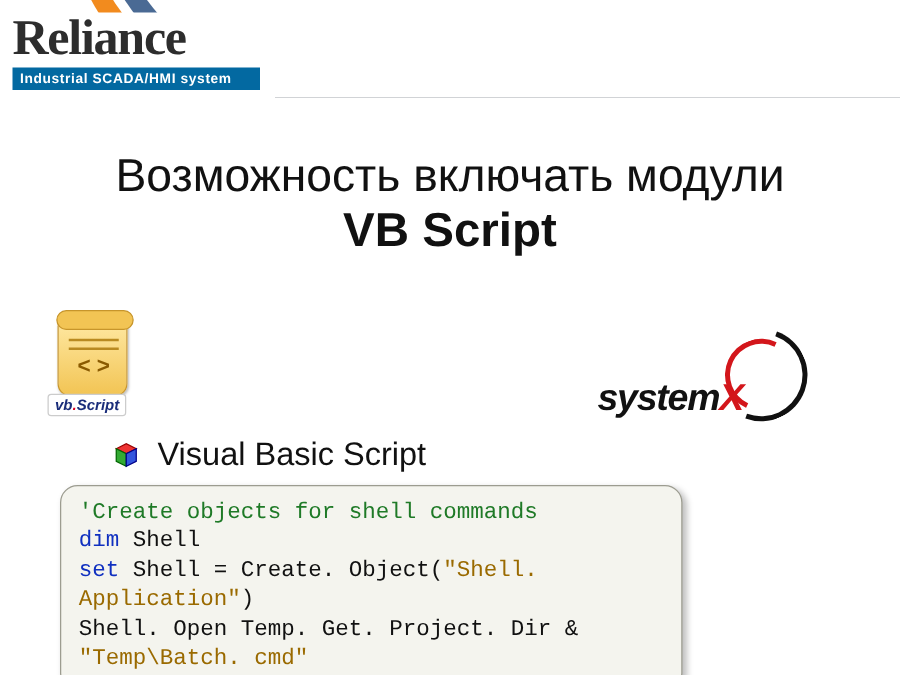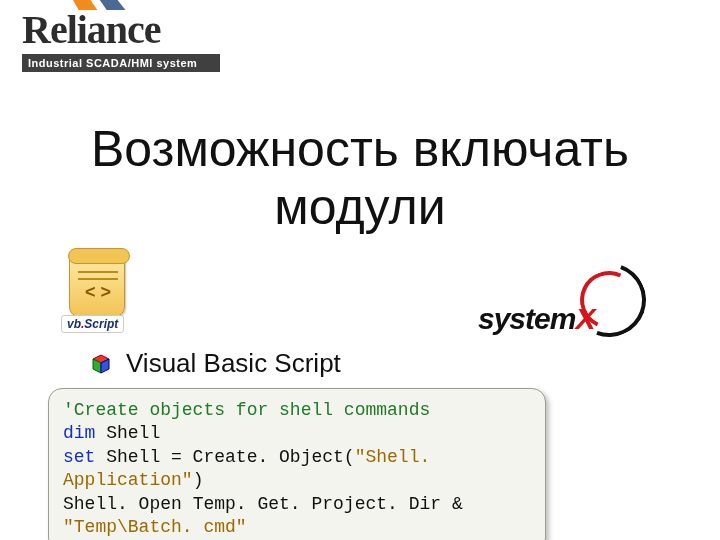--- a/index.html
+++ b/index.html
@@ -30,65 +30,64 @@
   .swoosh4 {
     position: absolute; top: -282px; right: -268px; width: 895px; height: 425px;
     border-radius: 50%;
     background: #fff;
   }
 
   
   .logo-box {
     position: absolute; top: 10px; left: 10px; width: 210px; height: 72px;
     background: #fff;
-    margin-left: 12px;
   }
   .logo-word {
     font-family: "Times New Roman", Georgia, serif;
     font-weight: 900;
     font-style: normal;
     font-size: 40px;
     color: #2d2d2d;
     letter-spacing: -1px;
     line-height: 1;
   }
   .logo-sub-bar {
     margin-top: 4px;
-    background: #404040;
+    background: #0369a1;
     color: #fff;
     font-family: Arial, sans-serif;
     font-weight: bold;
     font-size: 11px;
     letter-spacing: 0.5px;
     padding: 3px 6px;
     width: 198px;
   }
 
   
   .heading {
     position: absolute; top: 120px; left: 0; width: 720px;
     text-align: center;
   }
   .heading-line1 {
     font-family: Arial, sans-serif;
-    font-size: 50px;
+    font-size: 37px;
     color: #111;
     font-weight: 400;
   }
   .heading-line2 {
     font-family: Arial, sans-serif;
     font-size: 38px;
     color: #111;
     font-weight: 700;
     margin-top: 2px;
   }
 
   
   .vbs-icon {
-    position: absolute; top: 255px; left: 69px; width: 90px; height: 90px;
+    position: absolute; top: 255px; left: 46px; width: 90px; height: 90px;
   }
   .vbs-scroll {
     width: 56px; height: 62px;
     background: linear-gradient(#ffe9a3, #f2c454);
     border: 1px solid #c7952b;
     border-radius: 6px 6px 10px 10px;
     position: relative;
     box-shadow: 1px 1px 2px rgba(0,0,0,0.25);
   }
   .vbs-scroll::before {
@@ -169,20 +168,21 @@
       <div class="swoosh4"></div>
   </div>
 
   <div class="logo-box">
     <div class="logo-word">Reliance</div>
     <div class="logo-sub-bar">Industrial SCADA/HMI system</div>
   </div>
 
   <div class="heading">
     <div class="heading-line1">Возможность включать модули</div>
+    <div class="heading-line2">VB Script</div>
   </div>
 
   <div class="vbs-icon">
     <div class="vbs-scroll">
       <div class="vbs-lines">
           <div></div>
           <div></div>
         </div>
     </div>
     <div class="vbs-label">

